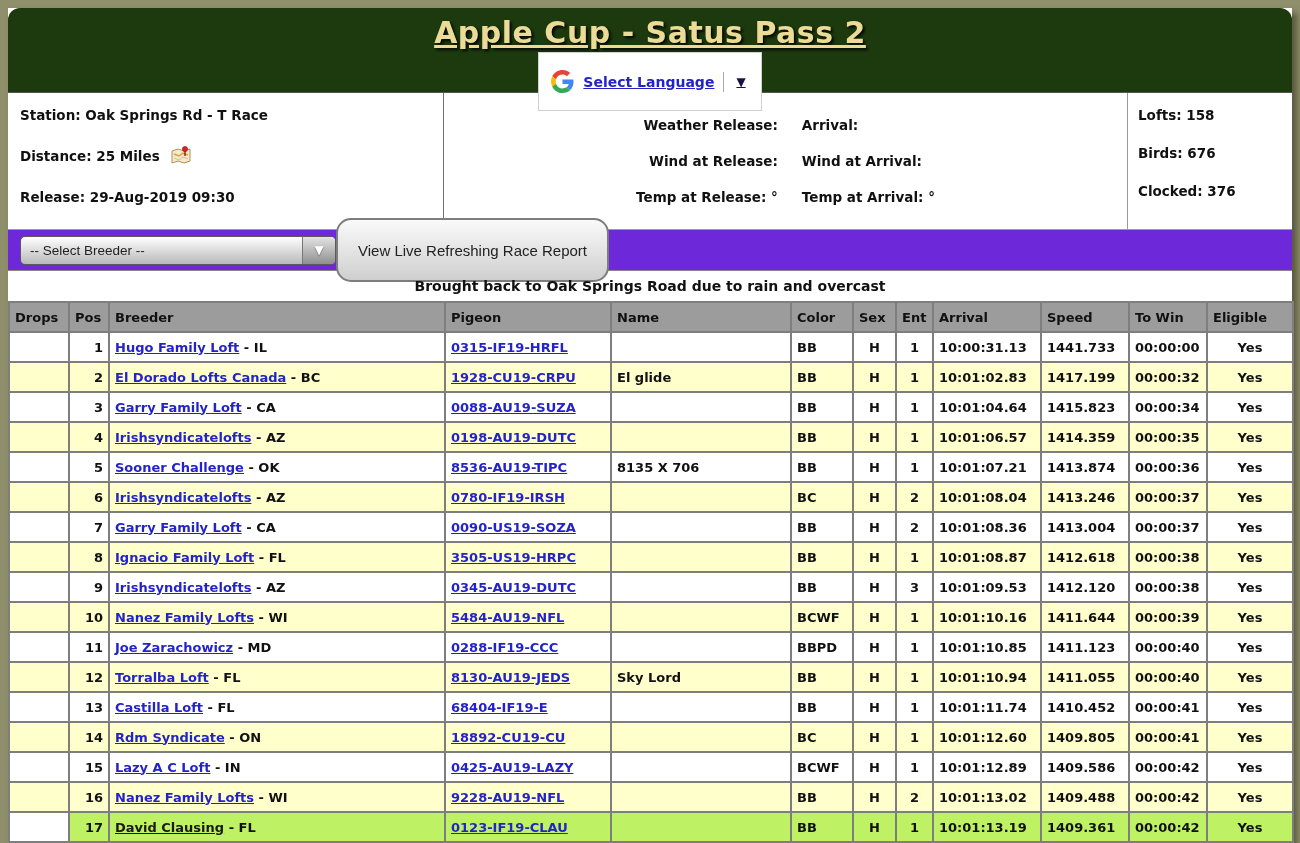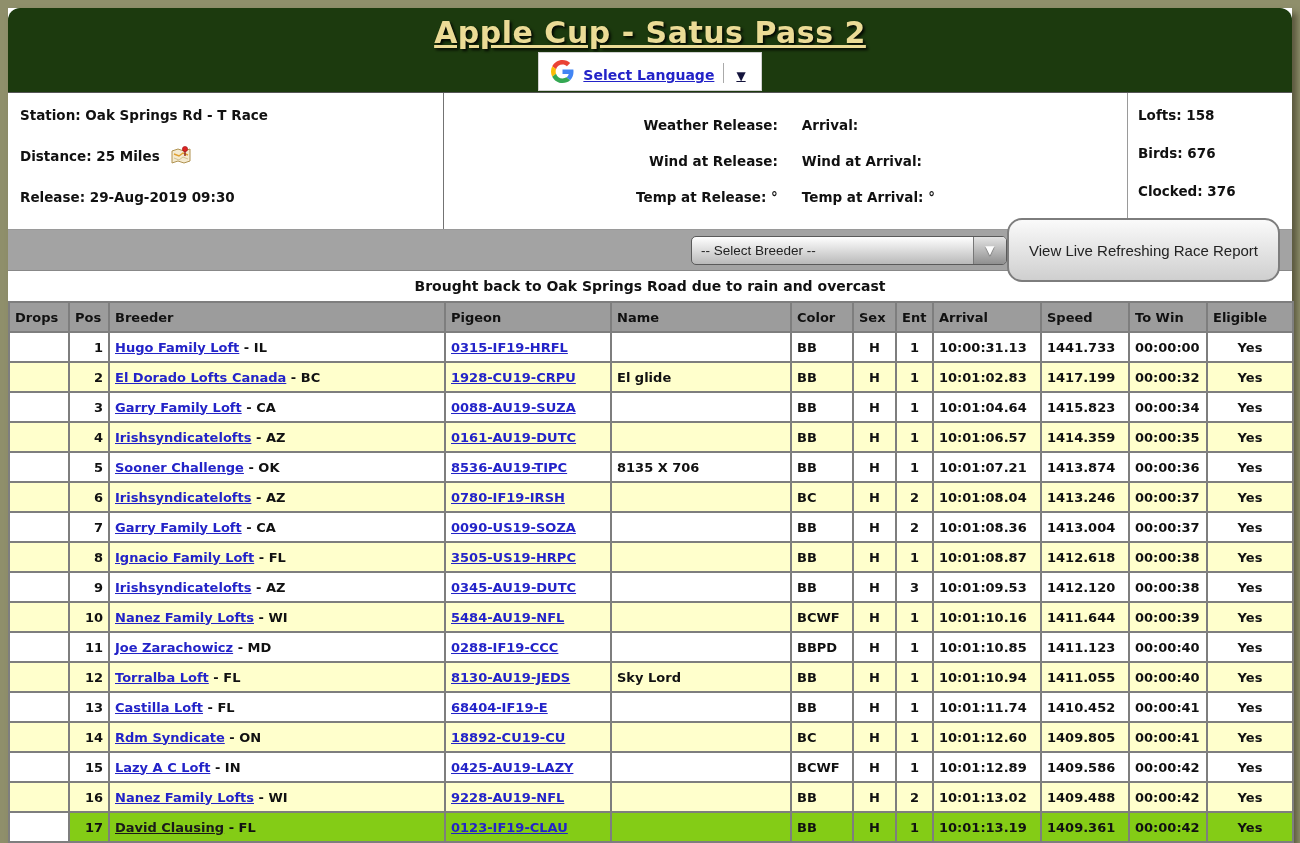--- a/index.html
+++ b/index.html
@@ -23,23 +23,23 @@
   }
   .page-title{
     padding-top:7px;
     font-size:30px;font-weight:bold;
     color:#EBDB96;
     text-shadow:2px 2px 3px rgba(0,0,0,0.9);
     letter-spacing:0.5px;
     text-decoration:underline;
   }
   .translate-widget{
-    display:inline-flex;align-items:flex-end;gap:9px;
+    display:inline-flex;align-items:center;gap:9px;
     background:#fff;border:1px solid #d0d0d0;
-    padding:7px 12px;margin-top:2px;
+    padding:17px 12px;margin-top:2px;
     cursor:pointer;
   }
   .translate-widget .g-logo{width:23px;height:23px;display:block;}
   .translate-link{
     color:#2323C8;font-weight:bold;font-size:14px;
     text-decoration:underline;
   }
   .translate-sep{width:1px;height:20px;background:#aaa;}
   .translate-arrow{
     font-size:12px;color:#14143c;text-decoration:underline;
@@ -59,22 +59,22 @@
     display:grid;grid-template-columns:auto auto;
     column-gap:24px;row-gap:20px;
   }
   .weather-grid .wl{text-align:right;}
   .weather-grid .wr{text-align:left;}
   .info-right{width:164px;box-sizing:border-box;padding:14px 0 0 10px;}
   .info-right .line{margin-bottom:22px;}
   .map-icon{width:22px;height:22px;}
   
   .toolbar{
-    height:40px;background:#a3a3a3;
-    display:flex;align-items:center;justify-content:flex-end;
+    height:40px;background:#6d28d9;
+    display:flex;align-items:center;justify-content:flex-start;
     padding:0 12px;border-bottom:1px solid #888;
   }
   .breeder-select{
     width:314px;height:27px;display:flex;align-items:stretch;
     border:1px solid #5a5a5a;border-radius:5px;
     background:linear-gradient(#ffffff,#b9b9b9);
     overflow:hidden;cursor:pointer;
   }
   .breeder-select .sel-text{
     flex:1;display:flex;align-items:center;
@@ -108,21 +108,21 @@
   table.results th,table.results td{
     border:2px solid #7E7E7E;
     height:30px;box-sizing:border-box;
     padding:0 5px;overflow:hidden;white-space:nowrap;
   }
   table.results th{
     background:#9C9C9C;text-align:left;font-size:13px;
   }
   tr.bg-white td{background:#ffffff;}
   tr.bg-yellow td{background:#FFFFCC;}
-  tr.bg-green td{background:#84cc16;}
+  tr.bg-green td{background:#bef264;}
   tr.bg-green td.drops-cell{background:#ffffff;}
   td.pos-cell{text-align:right;padding-right:7px;}
   td.center{text-align:center;}
   a.blue-link{color:#2323C8;font-weight:bold;text-decoration:underline;cursor:pointer;}
   a.dark-link{color:#1a1a1a;font-weight:bold;text-decoration:underline;cursor:pointer;}
 </style>
 </head>
 <body>
 
 <div class="content-box">
@@ -259,21 +259,21 @@
           <td class="center">1</td>
           <td>10:01:04.64</td>
           <td>1415.823</td>
           <td>00:00:34</td>
           <td class="center">Yes</td>
         </tr>
         <tr class="bg-yellow">
           <td class="drops-cell"></td>
           <td class="pos-cell">4</td>
           <td><a class="blue-link">Irishsyndicatelofts</a> - AZ</td>
-          <td><a class="blue-link">0161-AU19-DUTC</a></td>
+          <td><a class="blue-link">0198-AU19-DUTC</a></td>
           <td></td>
           <td>BB</td>
           <td class="center">H</td>
           <td class="center">1</td>
           <td>10:01:06.57</td>
           <td>1414.359</td>
           <td>00:00:35</td>
           <td class="center">Yes</td>
         </tr>
         <tr class="bg-white">

